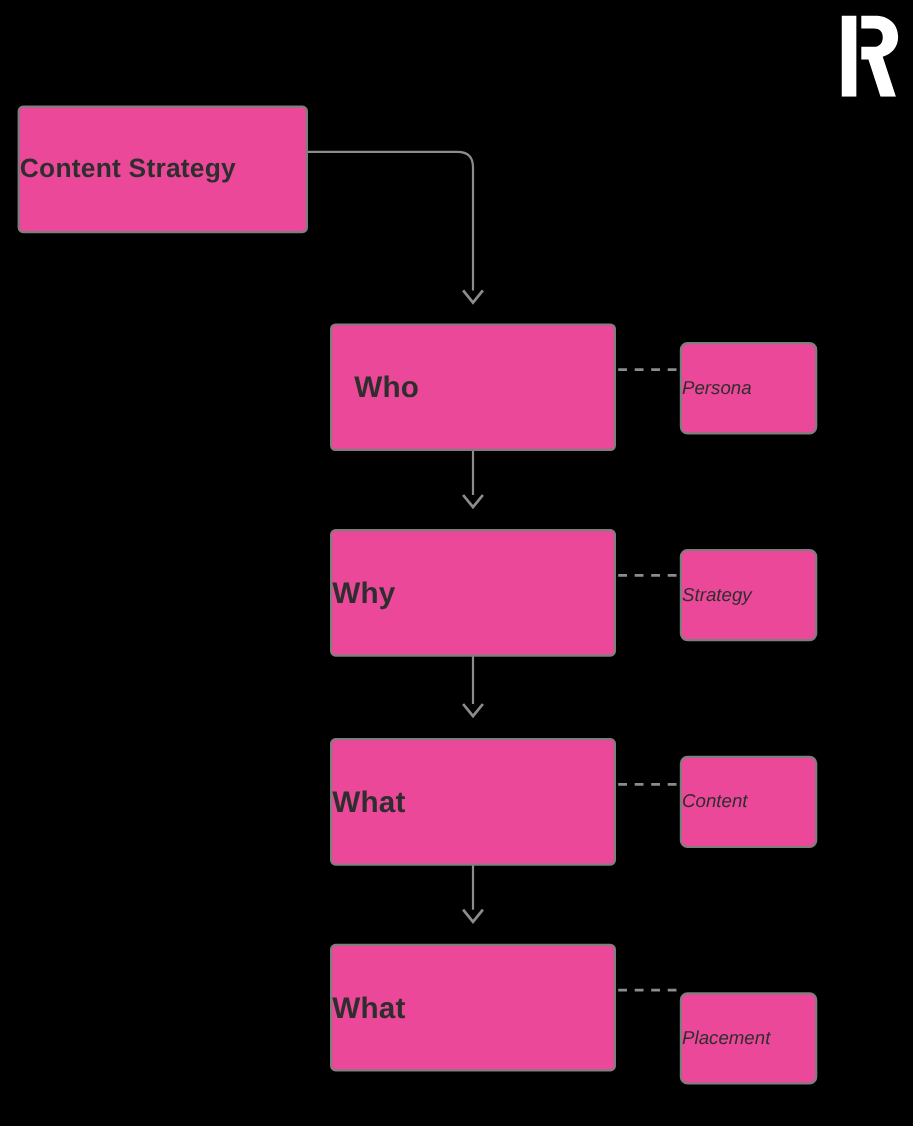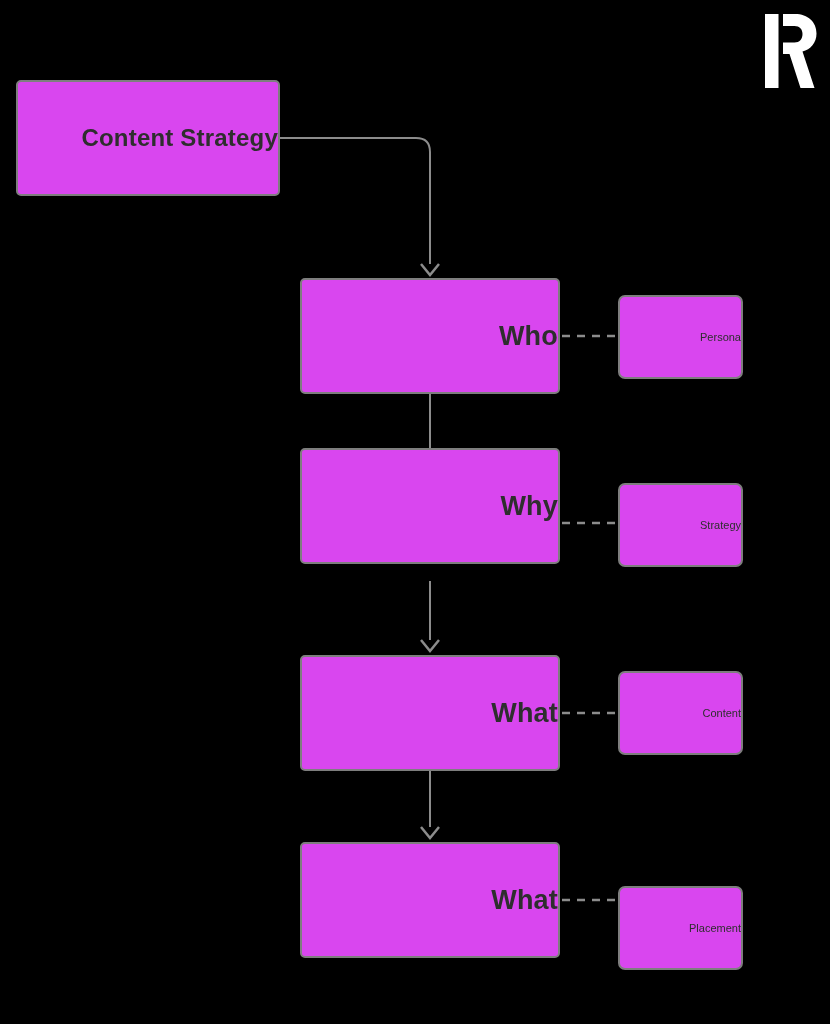--- a/index.html
+++ b/index.html
@@ -9,27 +9,28 @@
   }
   body {
     position: relative;
     width: 830px;
     height: 1024px;
     overflow: hidden;
     font-family: "Liberation Sans", sans-serif;
   }
   .node {
     position: absolute;
-    background: #d946ef;
+    background: #ec4899;
     border: 2px solid #7e7e7e;
     border-radius: 5px;
     box-sizing: border-box;
     display: flex;
     align-items: center;
-    justify-content: flex-end;
+    justify-content: flex-start;
+    margin-top: 16px;
   }
   .root-node {
     left: 16px; top: 80px;
     width: 264px; height: 116px;
   }
   .root-label {
     font-weight: bold;
     font-size: 24px;
     color: #2e2e2e;
     letter-spacing: 0.2px;
@@ -43,25 +44,26 @@
     font-size: 27px;
     color: #2e2e2e;
     letter-spacing: 0.2px;
   }
   .side-node {
     left: 618px;
     width: 125px; height: 84px;
     border-radius: 7px;
   }
   .side-label {
-    font-size: 11px;
+    font-style: italic;
+    font-size: 17px;
     color: #2e2e2e;
   }
   .main-node.row0 { top: 278px; padding-left: 20px; }
-  .main-node.row1 { top: 448px; padding-left: 39px; }
+  .main-node.row1 { top: 465px; }
   .main-node.row2 { top: 655px; }
   .main-node.row3 { top: 842px; }
   .side-node.row0 { top: 295px; }
   .side-node.row1 { top: 483px; }
   .side-node.row2 { top: 671px; }
   .side-node.row3 { top: 886px; }
   .connector-layer {
     position: absolute;
     left: 0; top: 0;
     width: 830px; height: 1024px;

